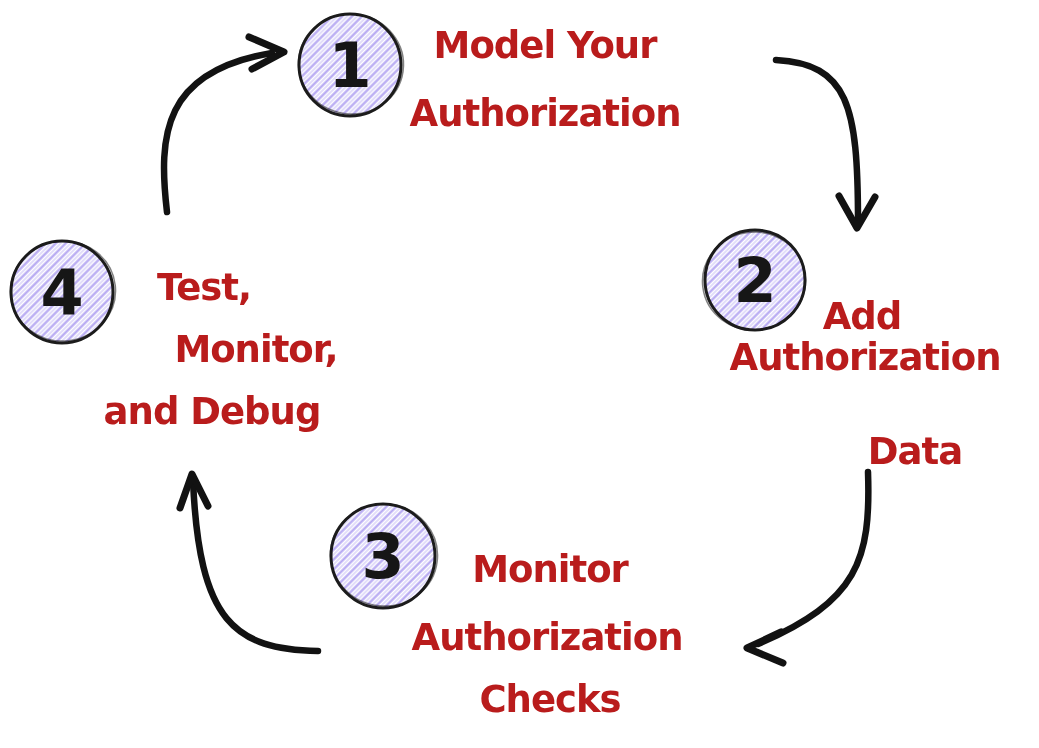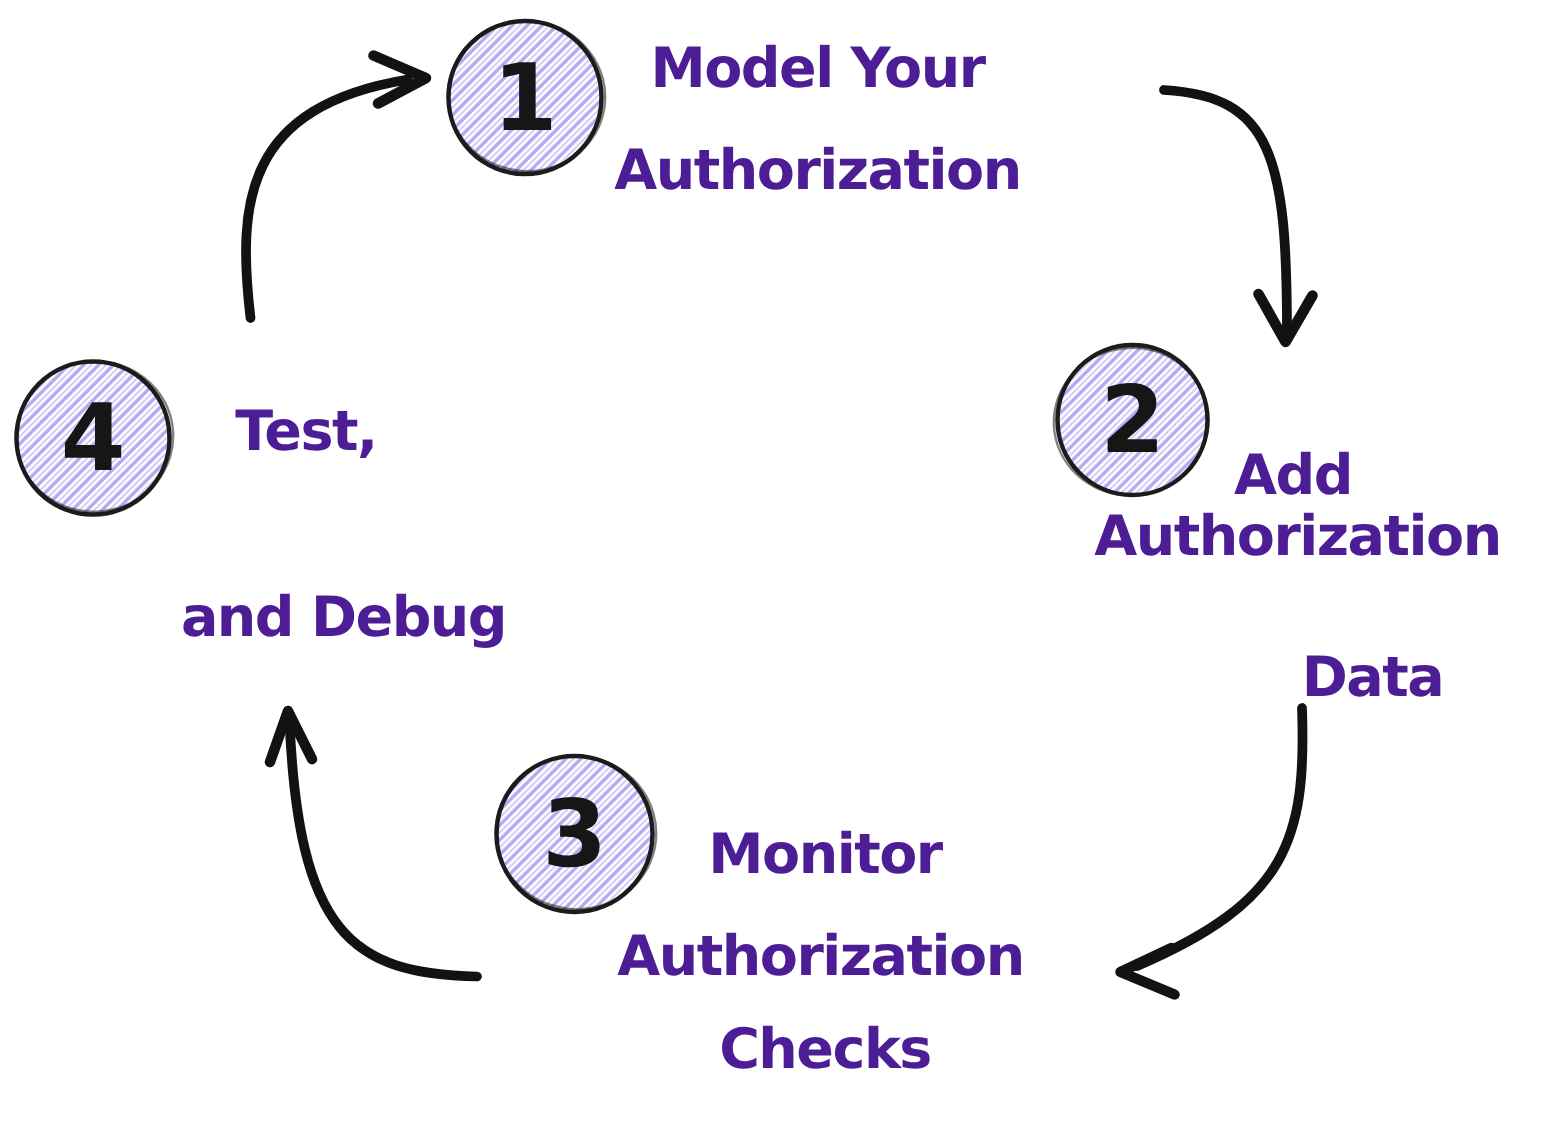--- a/index.html
+++ b/index.html
@@ -17,21 +17,21 @@
   }
   #diagram-svg {
     position: absolute;
     left: 0;
     top: 0;
   }
   .step-label-line {
     position: absolute;
     transform: translateX(-50%);
     white-space: nowrap;
-    color: #4c1d95;
+    color: #b91c1c;
     font-size: 37px;
     font-weight: 700;
     letter-spacing: -1px;
     line-height: 48px;
     text-align: center;
   }
   .step-number {
     font-family: "DejaVu Sans", sans-serif;
     font-weight: 700;
     font-size: 62px;
@@ -126,15 +126,16 @@
 
   <div class="step-label-line" style="left:862px; top:262px;margin-top:31px;">Add</div>
   <div class="step-label-line" style="left:865px; top:334px;">Authorization</div>
   <div class="step-label-line" style="left:915px; top:396px;margin-top:32px;">Data</div>
 
   <div class="step-label-line" style="left:550px; top:546px;">Monitor</div>
   <div class="step-label-line" style="left:547px; top:614px;">Authorization</div>
   <div class="step-label-line" style="left:550px; top:676px;">Checks</div>
 
   <div class="step-label-line" style="left:204px; top:264px;">Test,</div>
-  <div class="step-label-line" style="left:229px; top:388px;">and Debug</div>
+  <div class="step-label-line" style="left:256px; top:326px;">Monitor,</div>
+  <div class="step-label-line" style="left:212px; top:388px;">and Debug</div>
 
 </div>
 
 </body></html>

